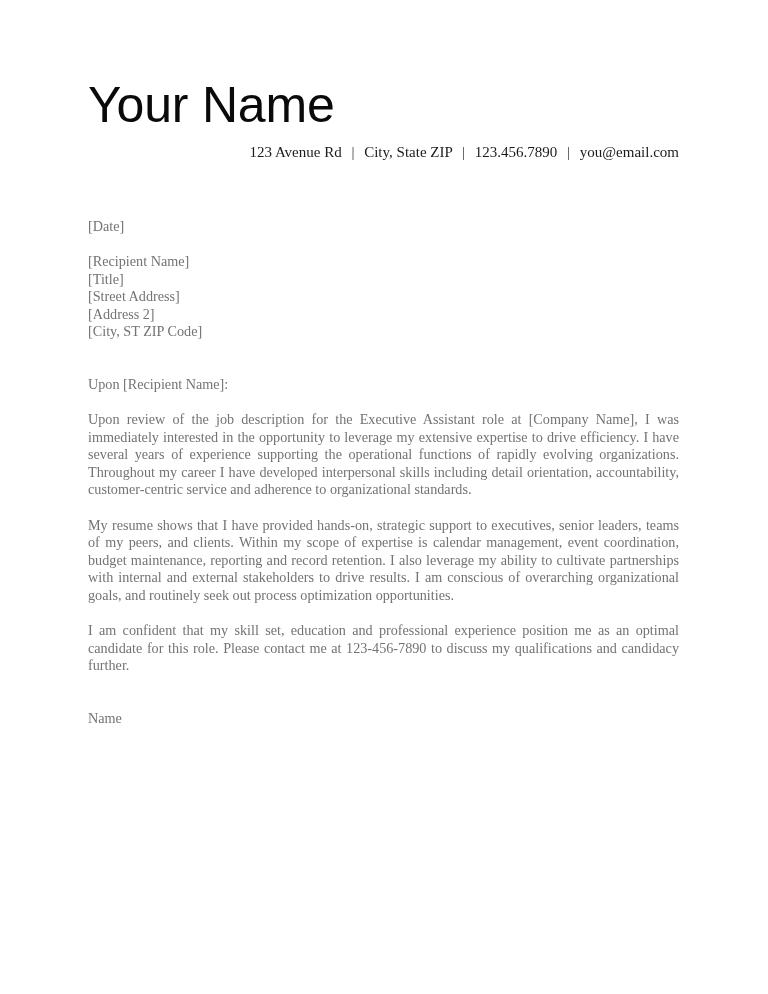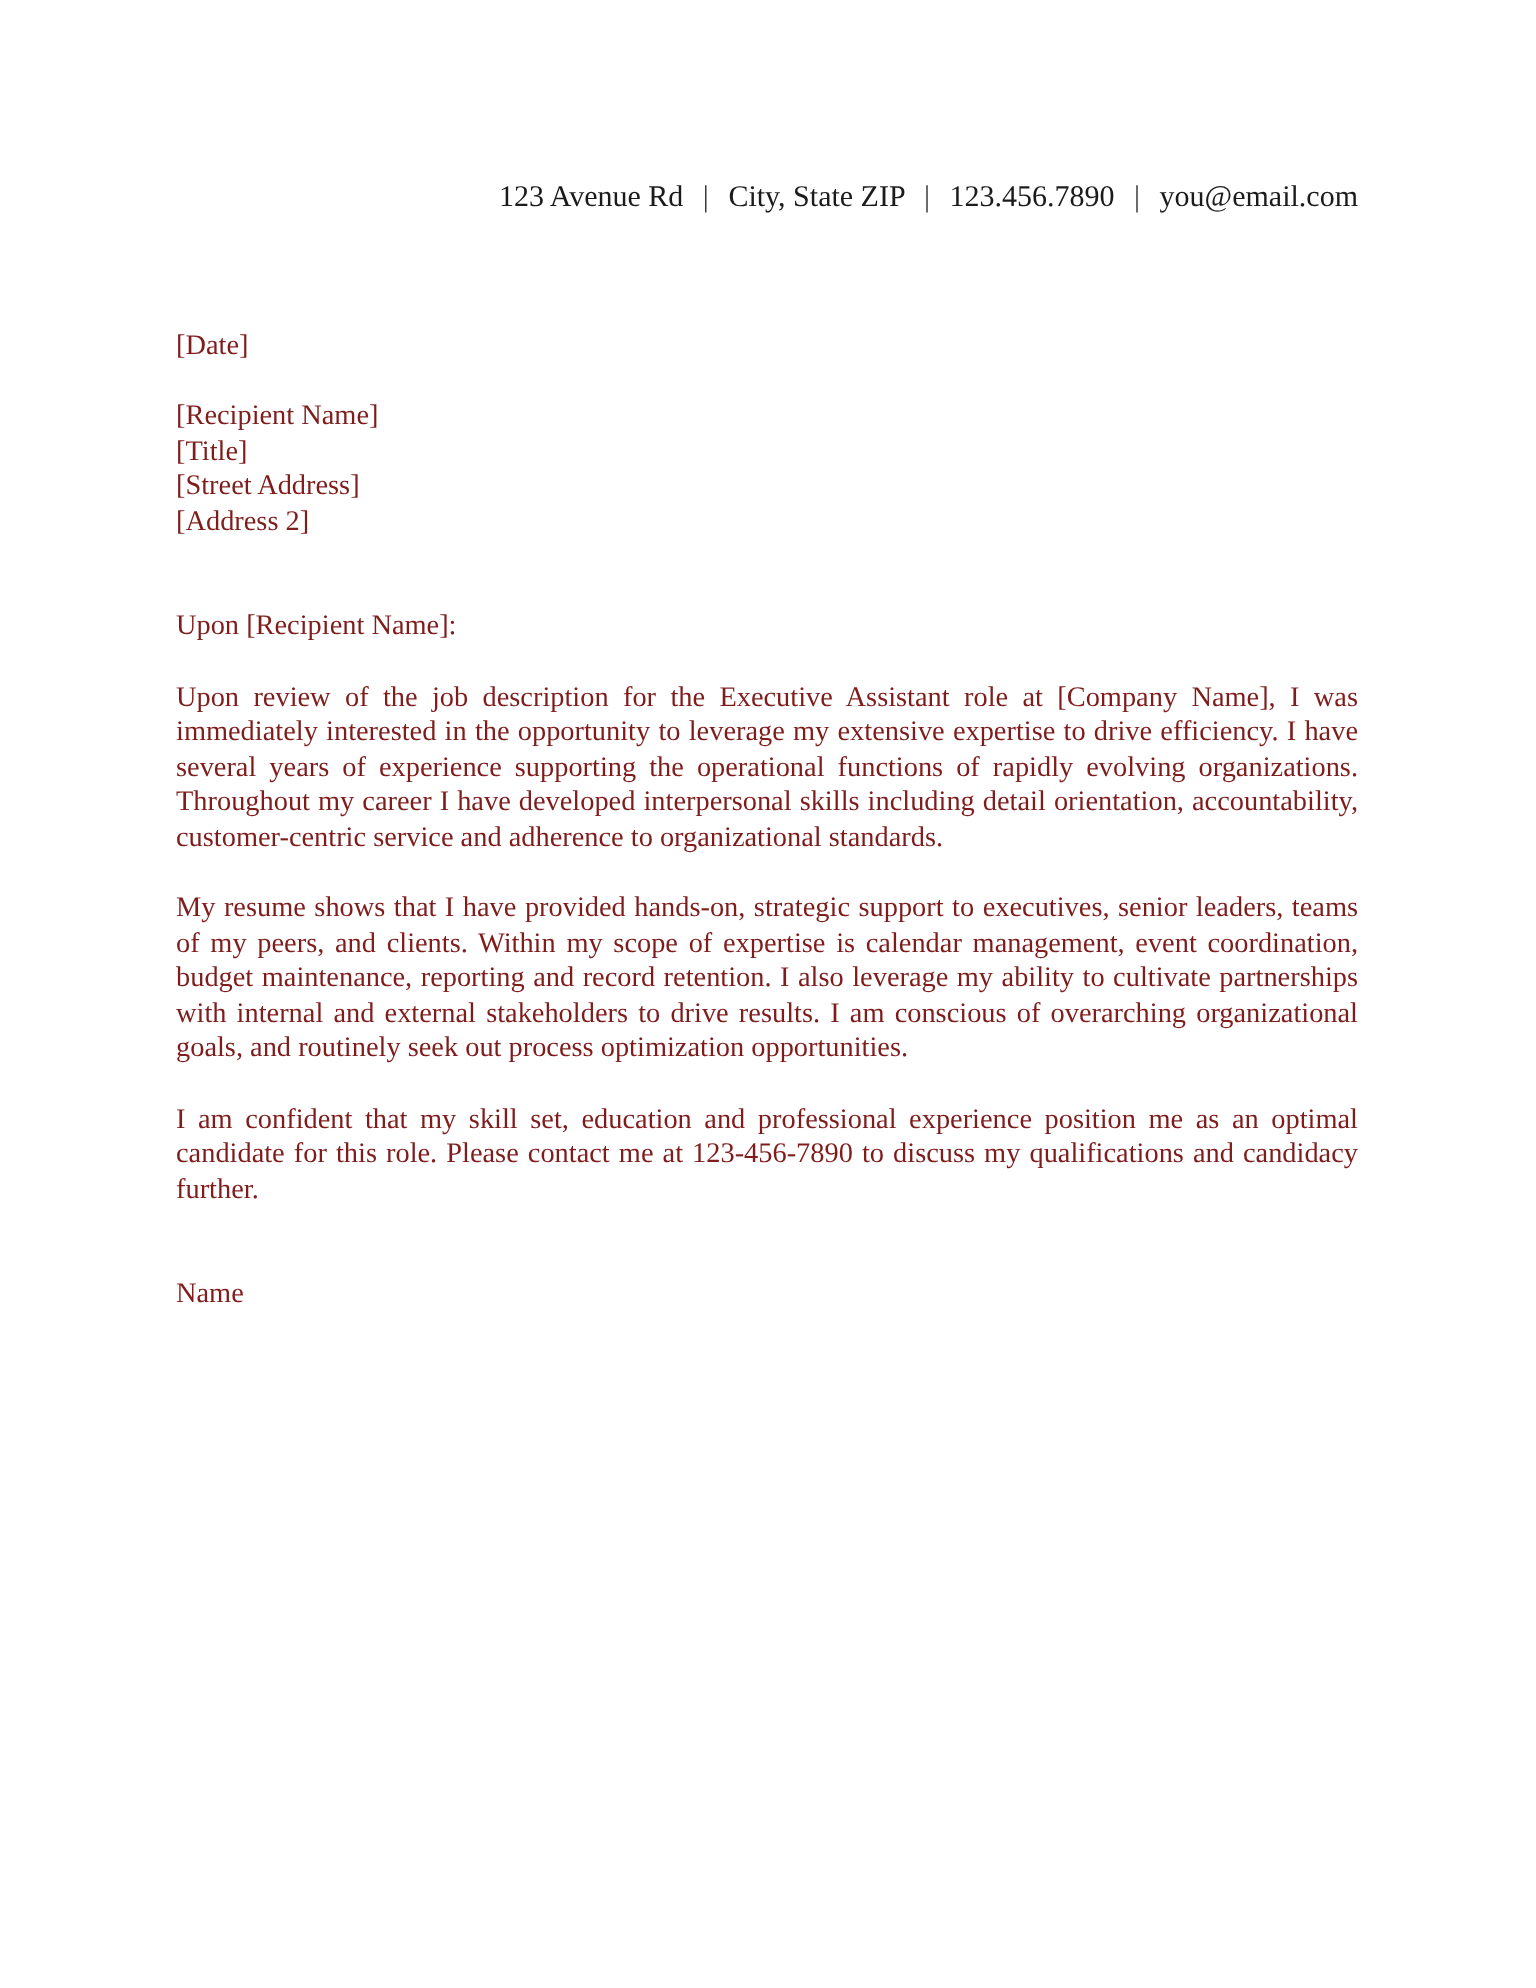--- a/index.html
+++ b/index.html
@@ -55,21 +55,21 @@
   .contact-sep {
     padding: 0 6px;
     color: #3a3a3a;
   }
 
   
   .letter {
     font-family: "Liberation Serif", serif;
     font-size: 14.2px;
     line-height: 17.6px;
-    color: #7f1d1d;
+    color: #737373;
   }
 
   .date-block {
     margin-top: 56px;
   }
 
   .address-block {
     margin-top: 17.6px;
   }
 
@@ -95,20 +95,21 @@
     margin-top: 35px;
   }
 </style>
 </head>
 <body>
 
 <div class="page">
   <div class="content">
 
     <header class="letterhead">
+      <h1 class="name-heading">Your Name</h1>
 
       <div class="contact-line">
         <span>123 Avenue Rd</span>
         <span class="contact-sep">|</span>
         <span>City, State ZIP</span>
         <span class="contact-sep">|</span>
         <span>123.456.7890</span>
         <span class="contact-sep">|</span>
         <span>you@email.com</span>
       </div>
@@ -116,20 +117,21 @@
 
     <section class="letter">
 
       <div class="date-block">[Date]</div>
 
       <div class="address-block">
         <div class="addr-line">[Recipient Name]</div>
         <div class="addr-line">[Title]</div>
         <div class="addr-line">[Street Address]</div>
         <div class="addr-line">[Address 2]</div>
+        <div class="addr-line">[City, ST ZIP Code]</div>
       </div>
 
       <div class="salutation">Upon [Recipient Name]:</div>
 
       <p class="body-para">Upon review of the job description for the Executive Assistant role at [Company Name], I was immediately interested in the opportunity to leverage my extensive expertise to drive efficiency. I have several years of experience supporting the operational functions of rapidly evolving organizations. Throughout my career I have developed interpersonal skills including detail orientation, accountability, customer-centric service and adherence to organizational standards.</p>
 
       <p class="body-para">My resume shows that I have provided hands-on, strategic support to executives, senior leaders, teams of my peers, and clients.  Within my scope of expertise is calendar management, event coordination, budget maintenance, reporting and record retention. I also leverage my ability to cultivate partnerships with internal and external stakeholders to drive results. I am conscious of overarching organizational goals, and routinely seek out process optimization opportunities.</p>
 
       <p class="body-para">I am confident that my skill set, education and professional experience position me as an optimal candidate for this role. Please contact me at 123-456-7890 to discuss my qualifications and candidacy further.</p>
 

